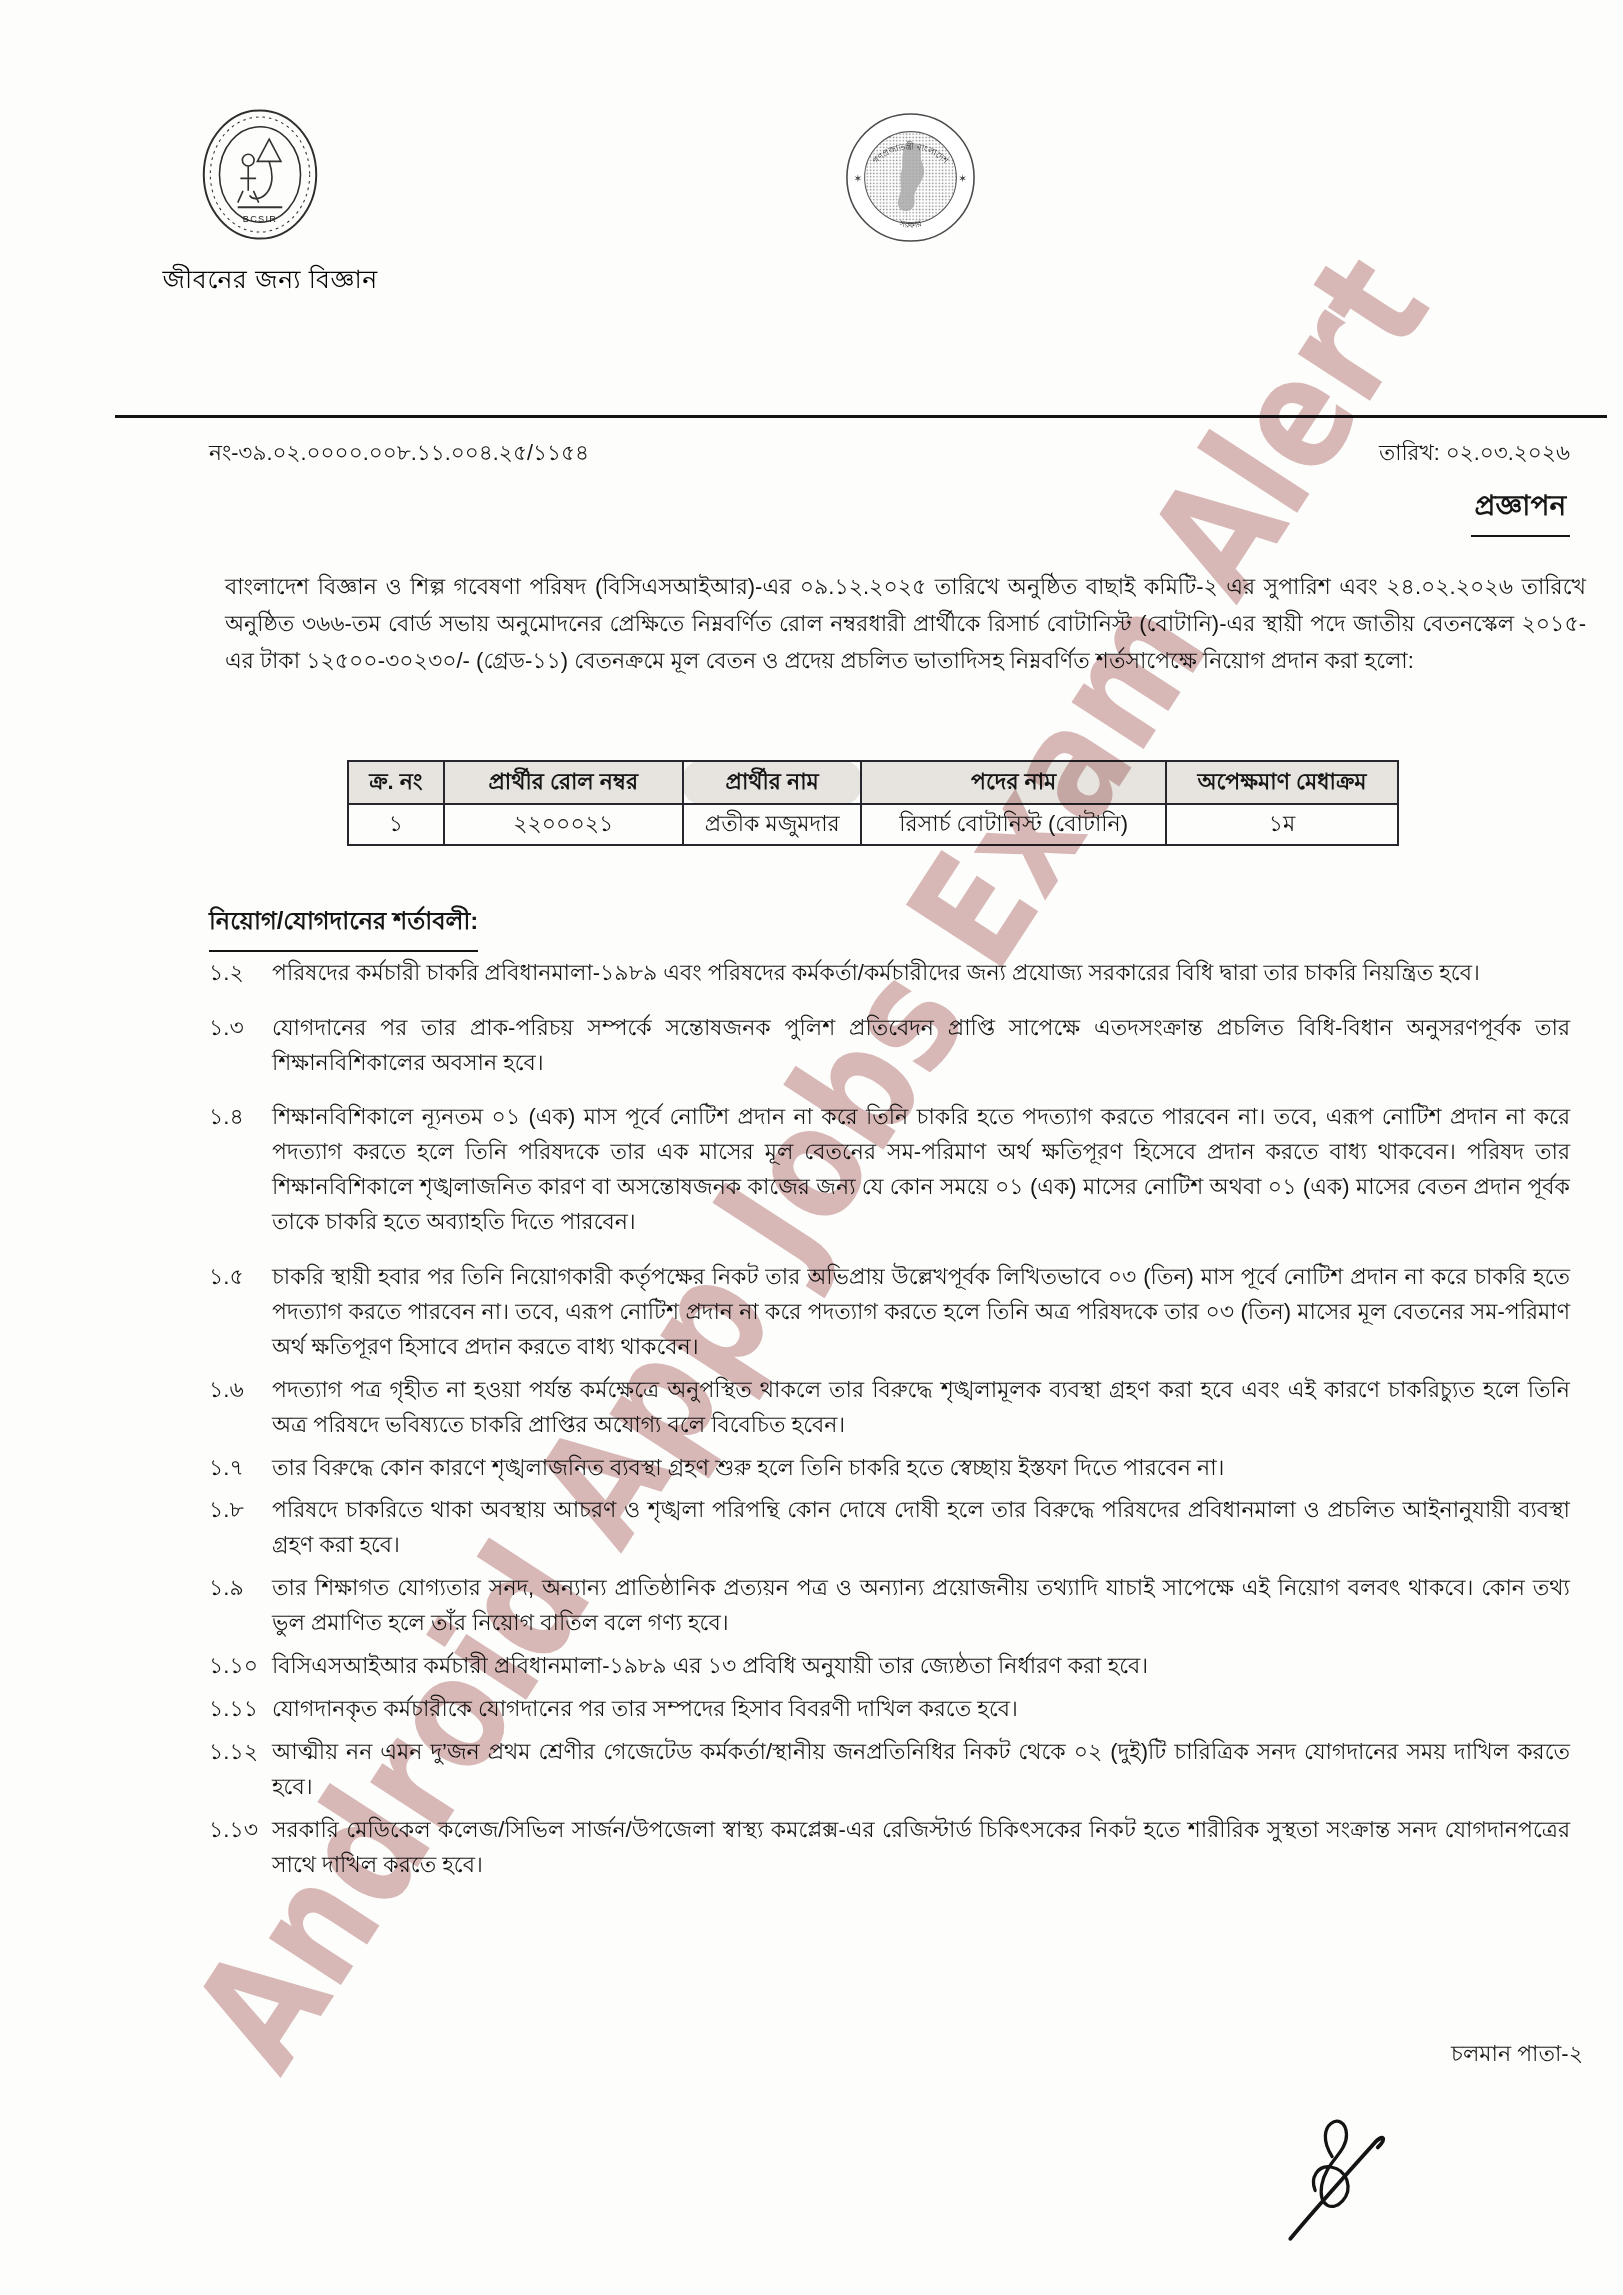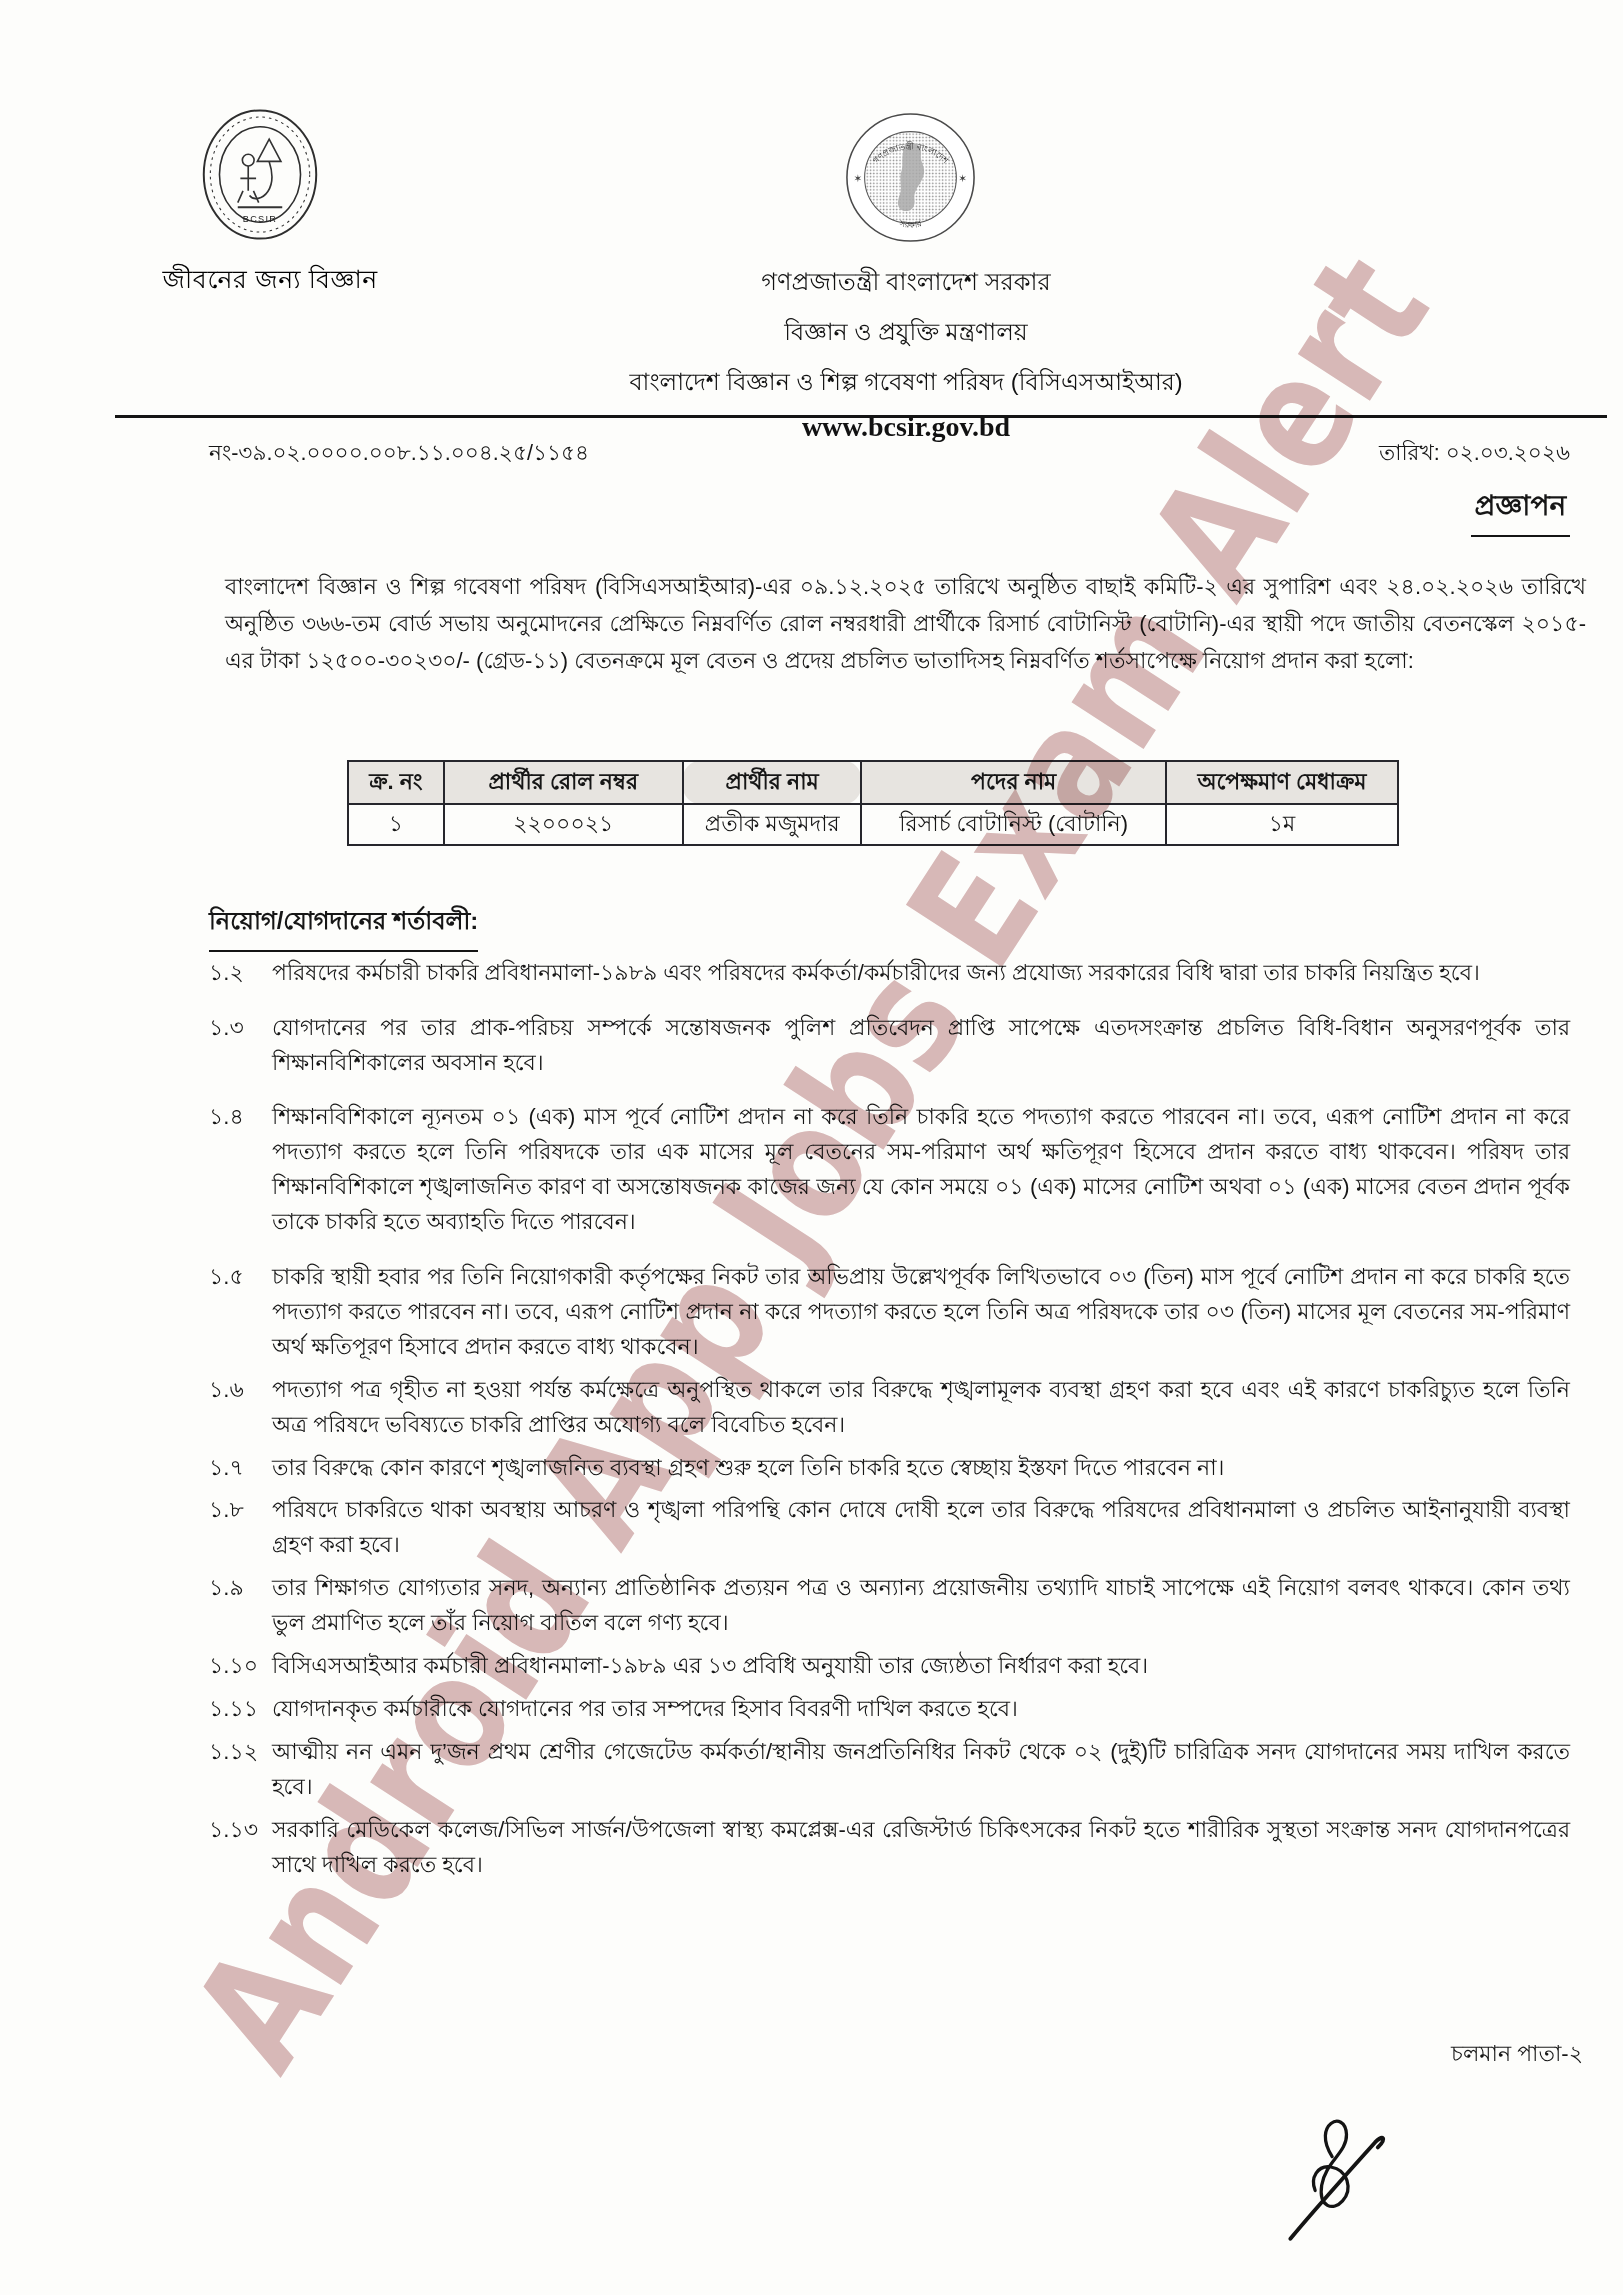--- a/index.html
+++ b/index.html
@@ -125,26 +125,20 @@
         <textPath href="#arcT" startOffset="50%" text-anchor="middle">গণপ্রজাতন্ত্রী বাংলাদেশ</textPath>
       </text>
       <text font-size="13" fill="#2c2c2c">
         <textPath href="#arcB" startOffset="50%" text-anchor="middle">সরকার</textPath>
       </text>
       <text x="16" y="110" font-size="16" fill="#444">✶</text>
       <text x="176" y="110" font-size="16" fill="#444">✶</text>
     </svg>
   </div>
 
-  <div class="head-block">
-    <div class="head-line1">গণপ্রজাতন্ত্রী বাংলাদেশ সরকার</div>
-    <div class="head-line2">বিজ্ঞান ও প্রযুক্তি মন্ত্রণালয়</div>
-    <div class="head-line3">বাংলাদেশ বিজ্ঞান ও শিল্প গবেষণা পরিষদ (বিসিএসআইআর)</div>
-    <div class="head-site">www.bcsir.gov.bd</div>
-  </div>
 
   <div class="top-rule"></div>
 
   <div class="ref-row">
     <span>নং-৩৯.০২.০০০০.০০৮.১১.০০৪.২৫/১১৫৪</span>
     <span>তারিখ: ০২.০৩.২০২৬</span>
   </div>
 
   <div class="doc-title-wrap">
     <span class="doc-title">প্রজ্ঞাপন</span>

